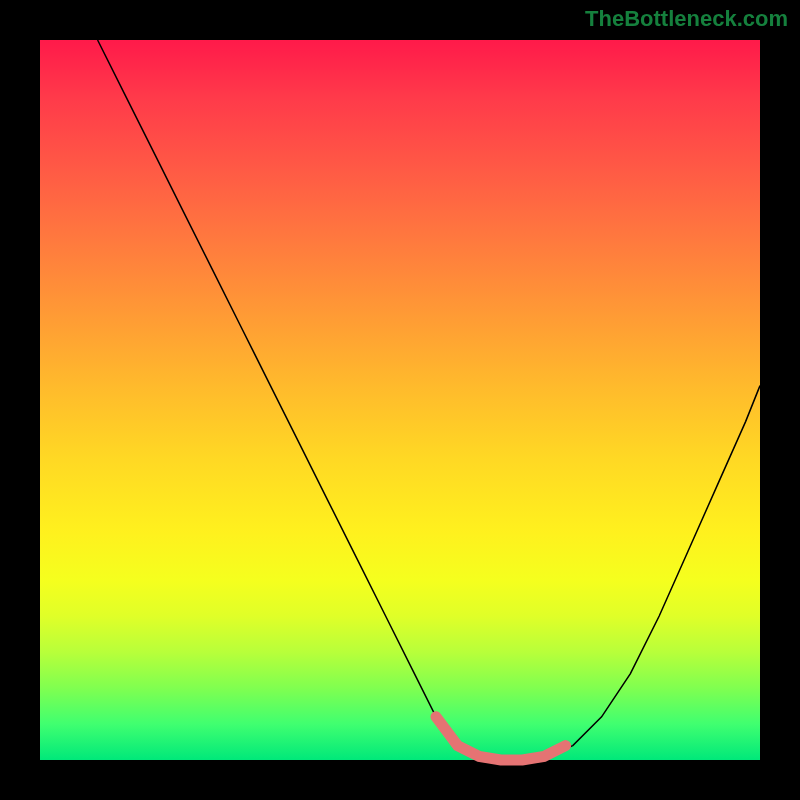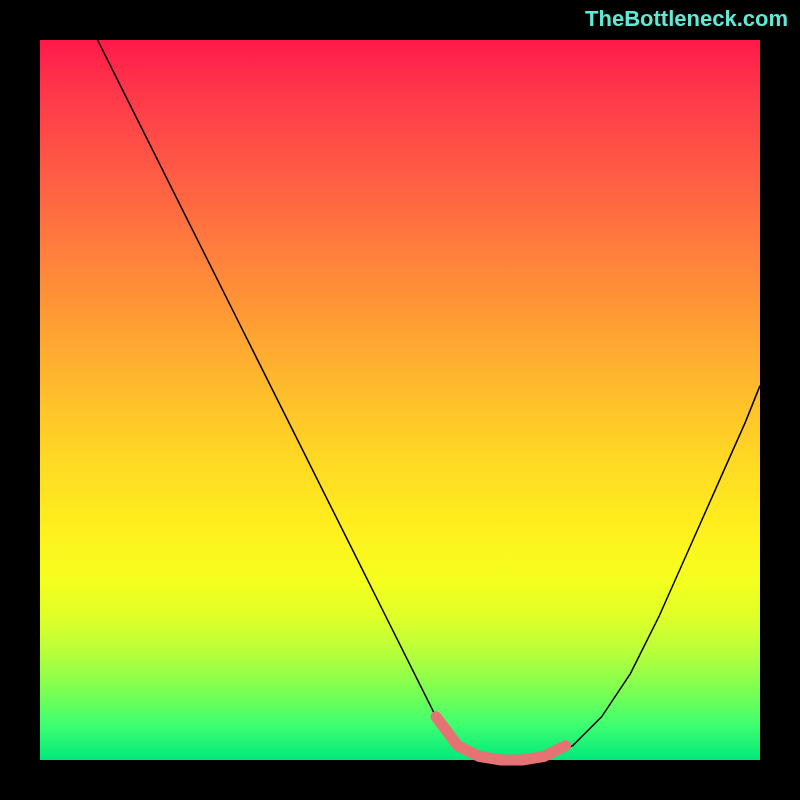--- a/index.html
+++ b/index.html
@@ -2,21 +2,21 @@
 <html><head>
 <meta charset="utf-8">
 <style>
   * { margin: 0; padding: 0; box-sizing: border-box; }
   body { width: 800px; height: 800px; overflow: hidden; font-family: Arial, sans-serif; }
   .container { position: relative; width: 800px; height: 800px; background: #000; }
   .watermark {
     position: absolute;
     top: 6px;
     right: 12px;
-    color: #5eead4;
+    color: #15803d;
     font-size: 22px;
     font-weight: bold;
     z-index: 10;
   }
   .plot-area {
     position: absolute;
     left: 40px;
     top: 40px;
     width: 720px;
     height: 720px;

